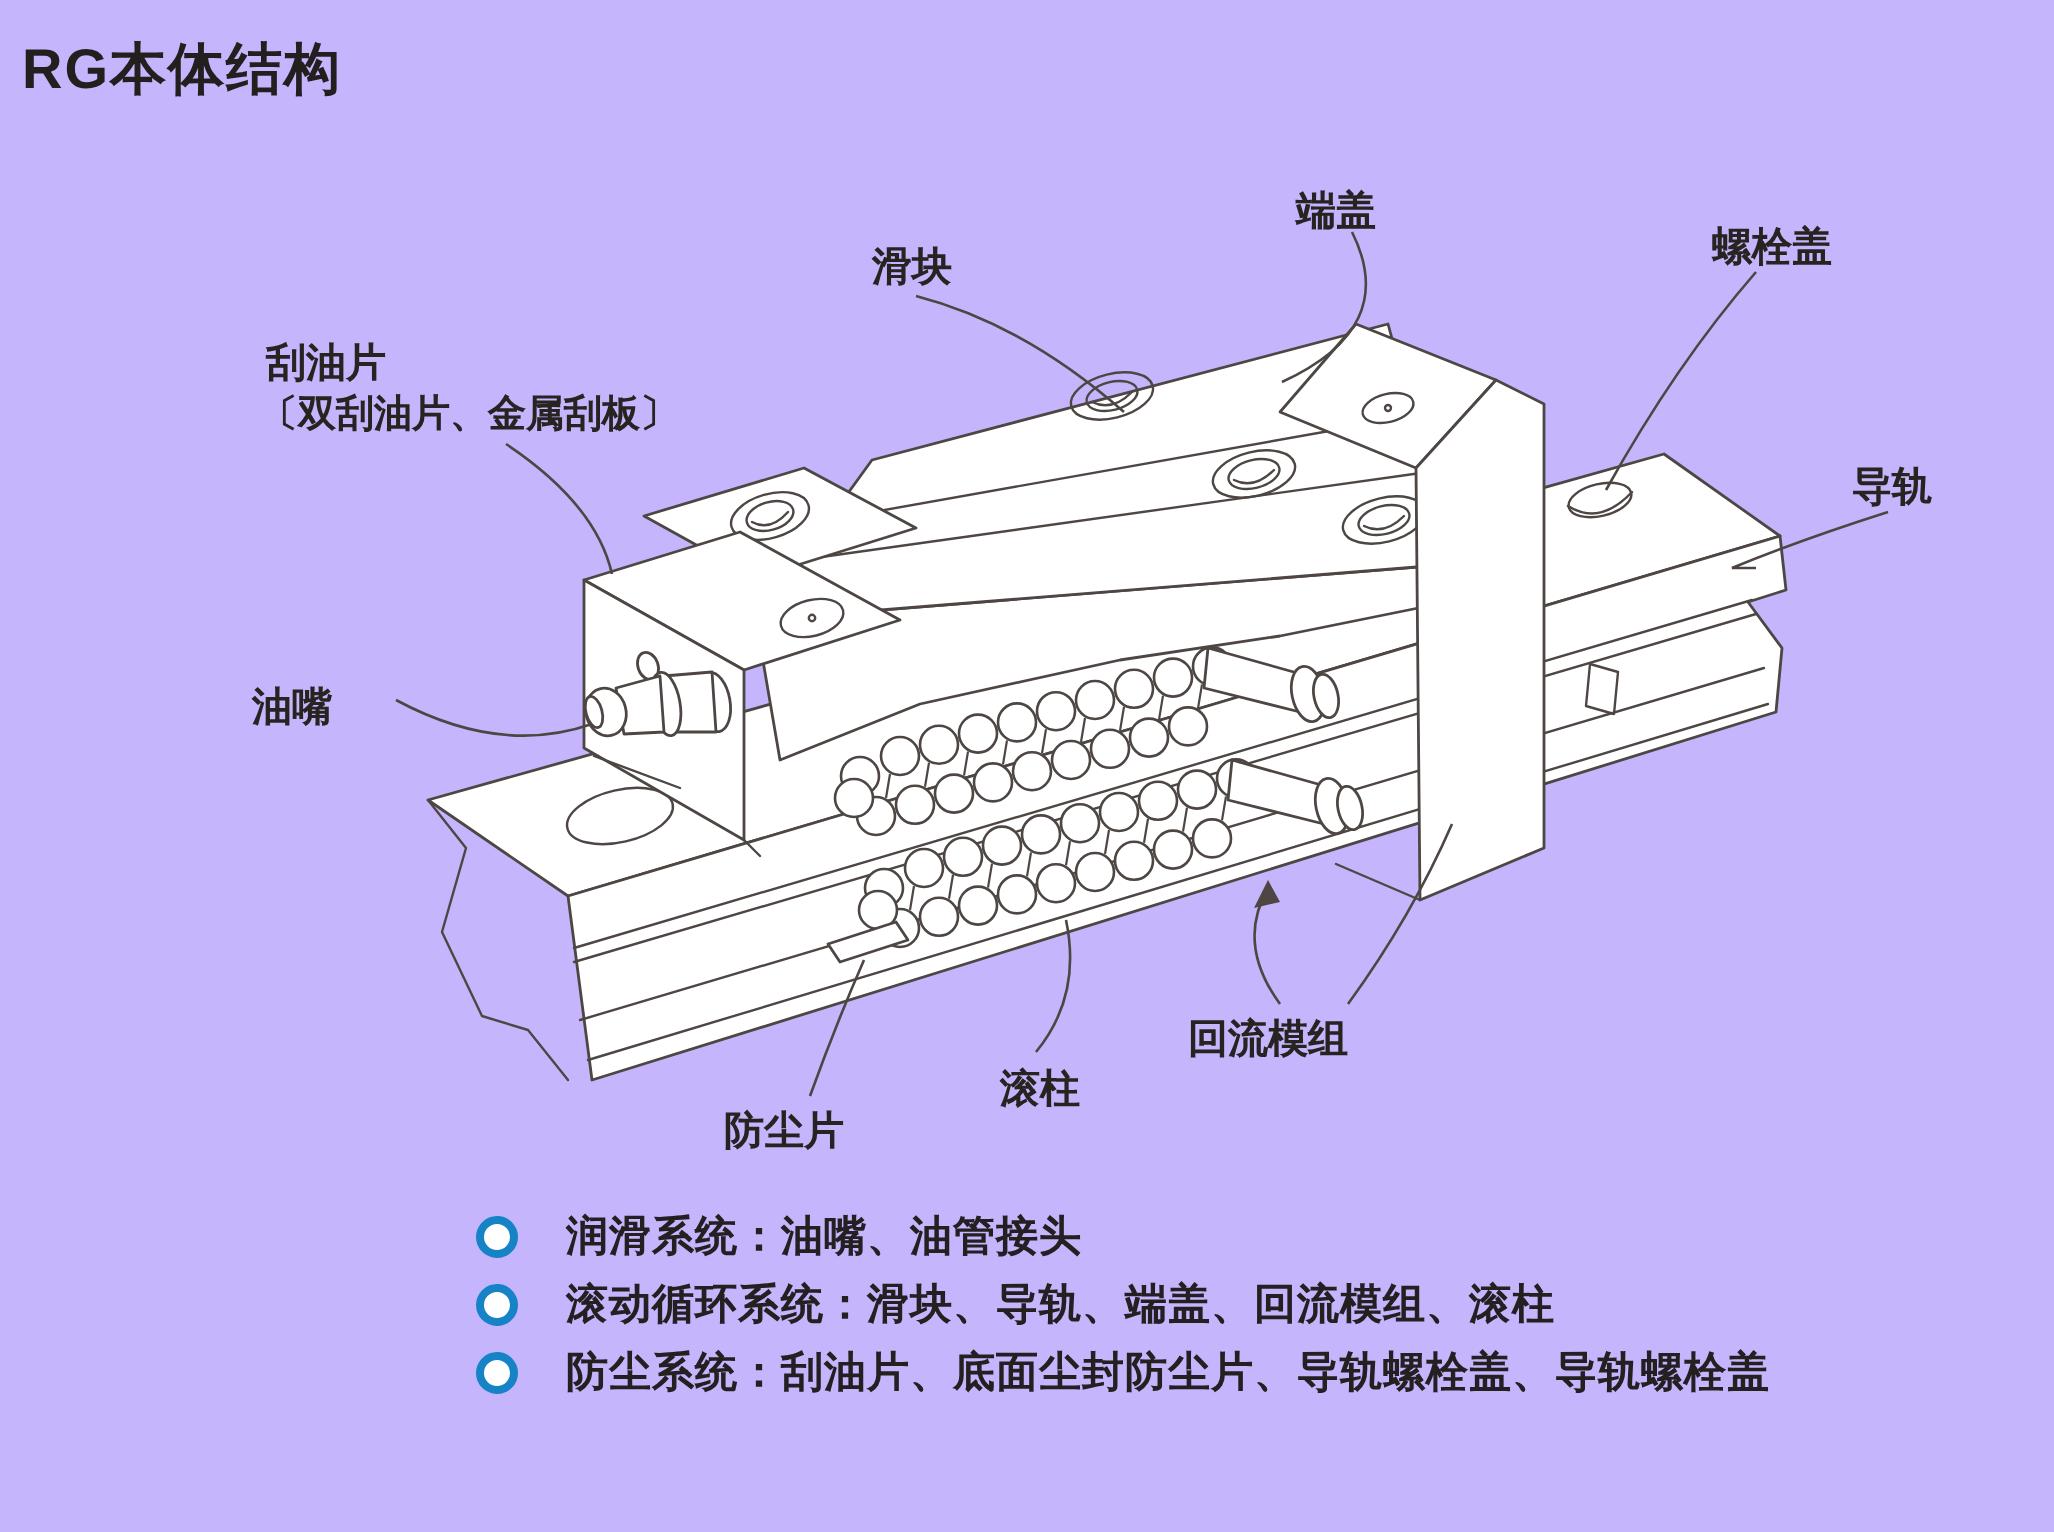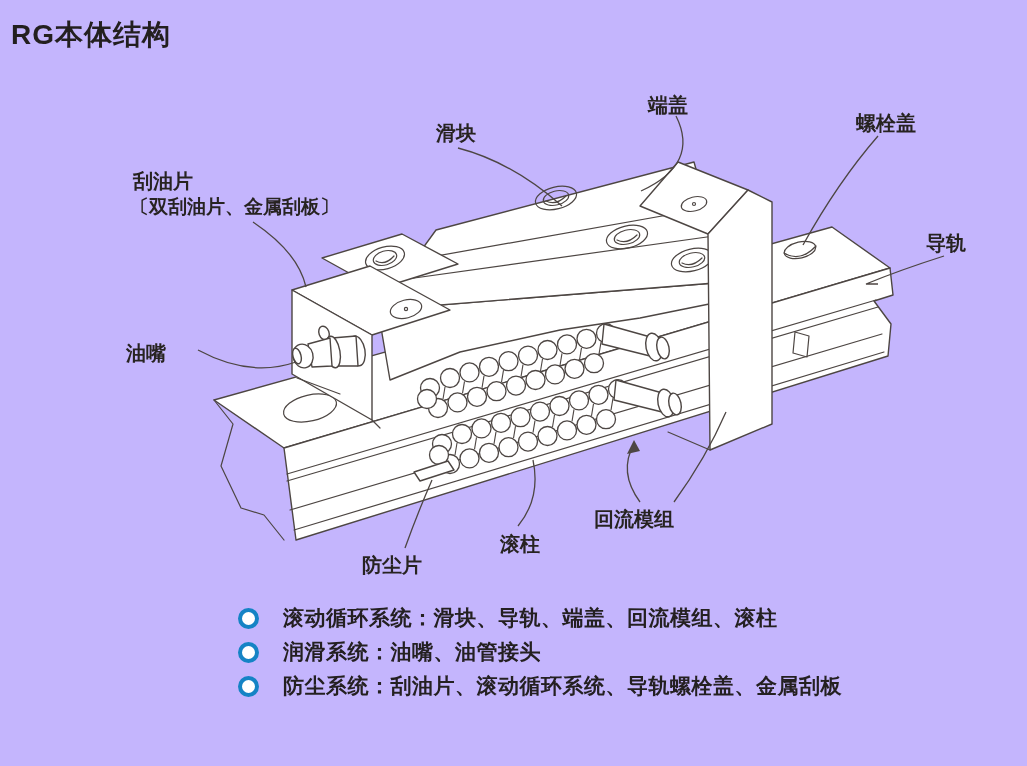--- a/index.html
+++ b/index.html
@@ -211,25 +211,25 @@
       <text class="lbl" x="126" y="360">油嘴</text>
       <text class="lbl" x="362" y="572">防尘片</text>
       <text class="lbl" x="500" y="551">滚柱</text>
       <text class="lbl" x="594" y="526">回流模组</text>
     </g>
   </svg>
 
   <div class="legend">
     <div class="legend-row">
       <span class="ring"></span>
+      <span class="legend-text">润滑系统：油嘴、油管接头</span>
+    </div>
+    <div class="legend-row">
+      <span class="ring"></span>
       <span class="legend-text">滚动循环系统：滑块、导轨、端盖、回流模组、滚柱</span>
     </div>
     <div class="legend-row">
       <span class="ring"></span>
-      <span class="legend-text">润滑系统：油嘴、油管接头</span>
-    </div>
-    <div class="legend-row">
-      <span class="ring"></span>
-      <span class="legend-text">防尘系统：刮油片、滚动循环系统、导轨螺栓盖、金属刮板</span>
+      <span class="legend-text">防尘系统：刮油片、底面尘封防尘片、导轨螺栓盖、导轨螺栓盖</span>
     </div>
   </div>
 
 </div>
 
 </body></html>

